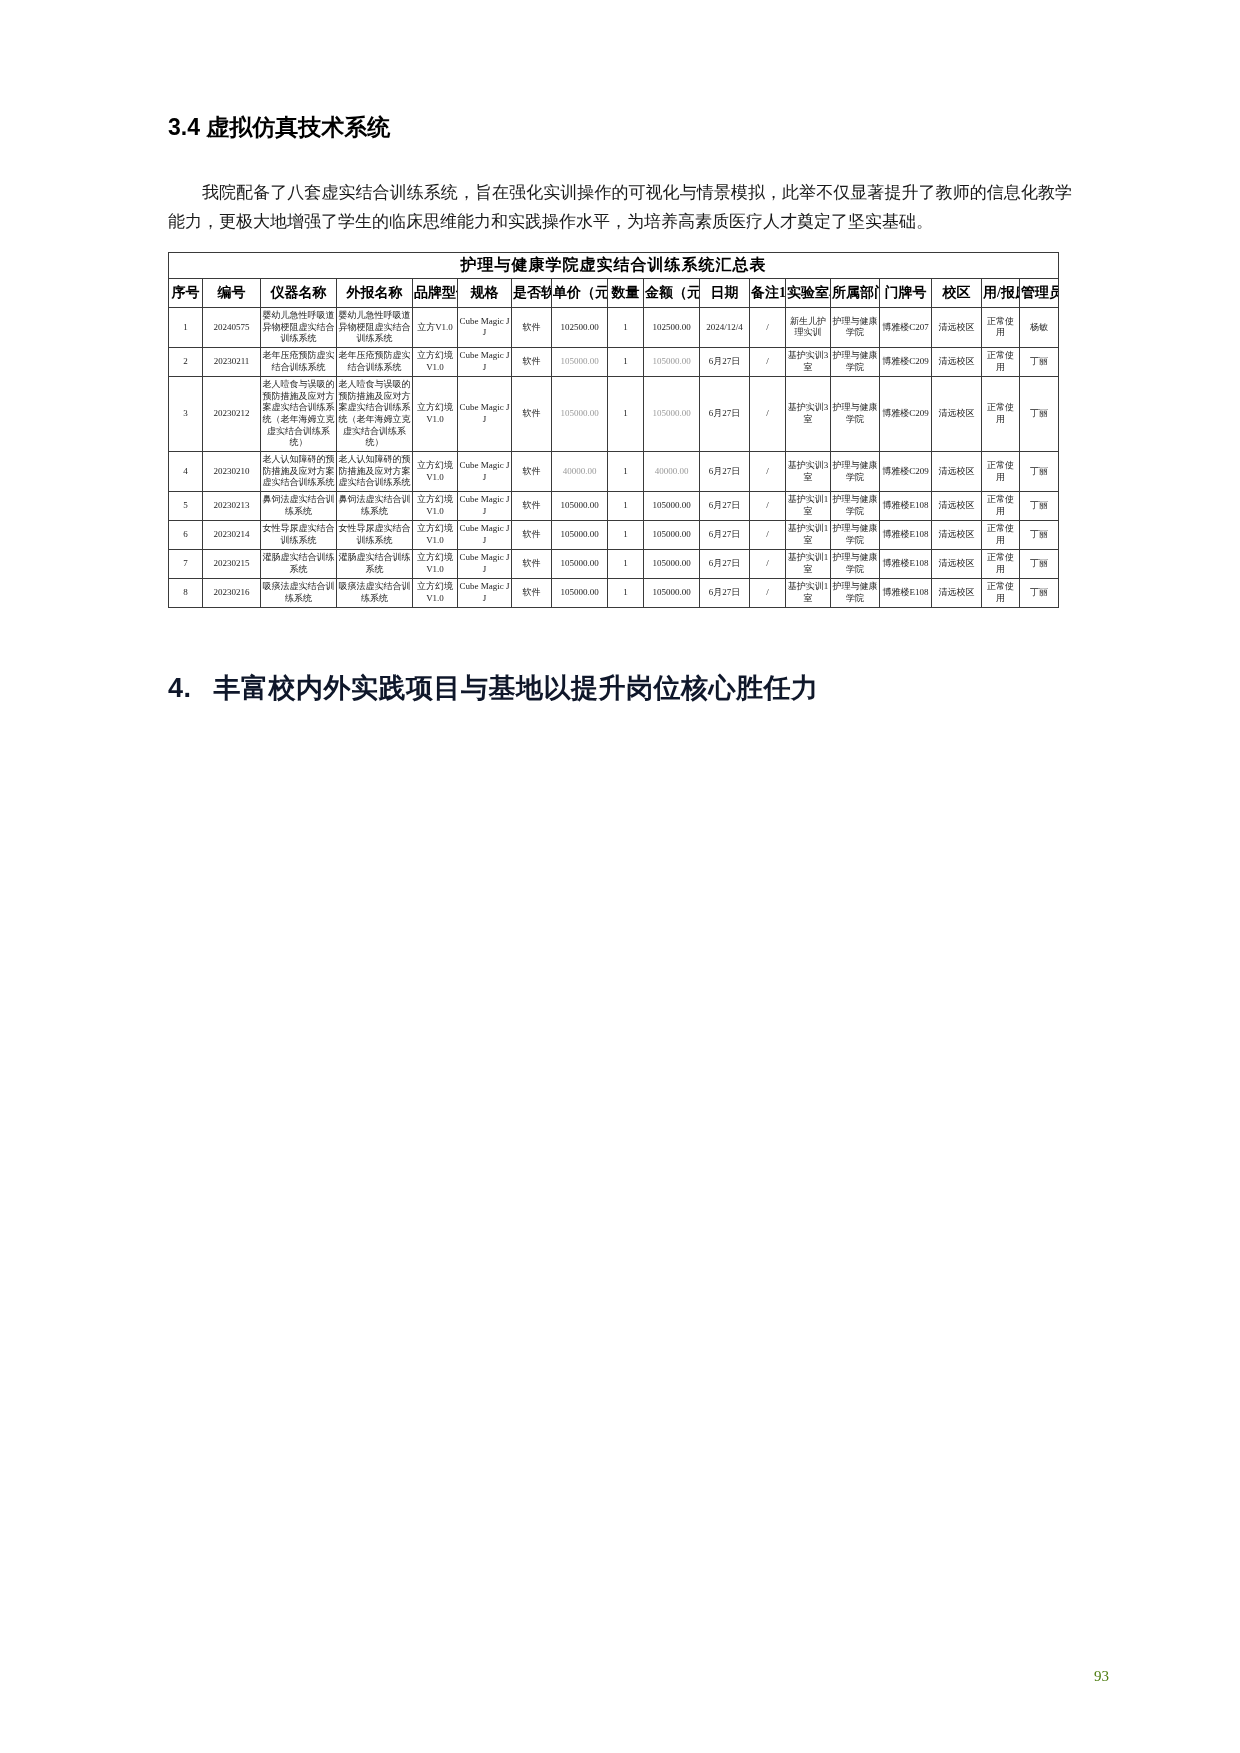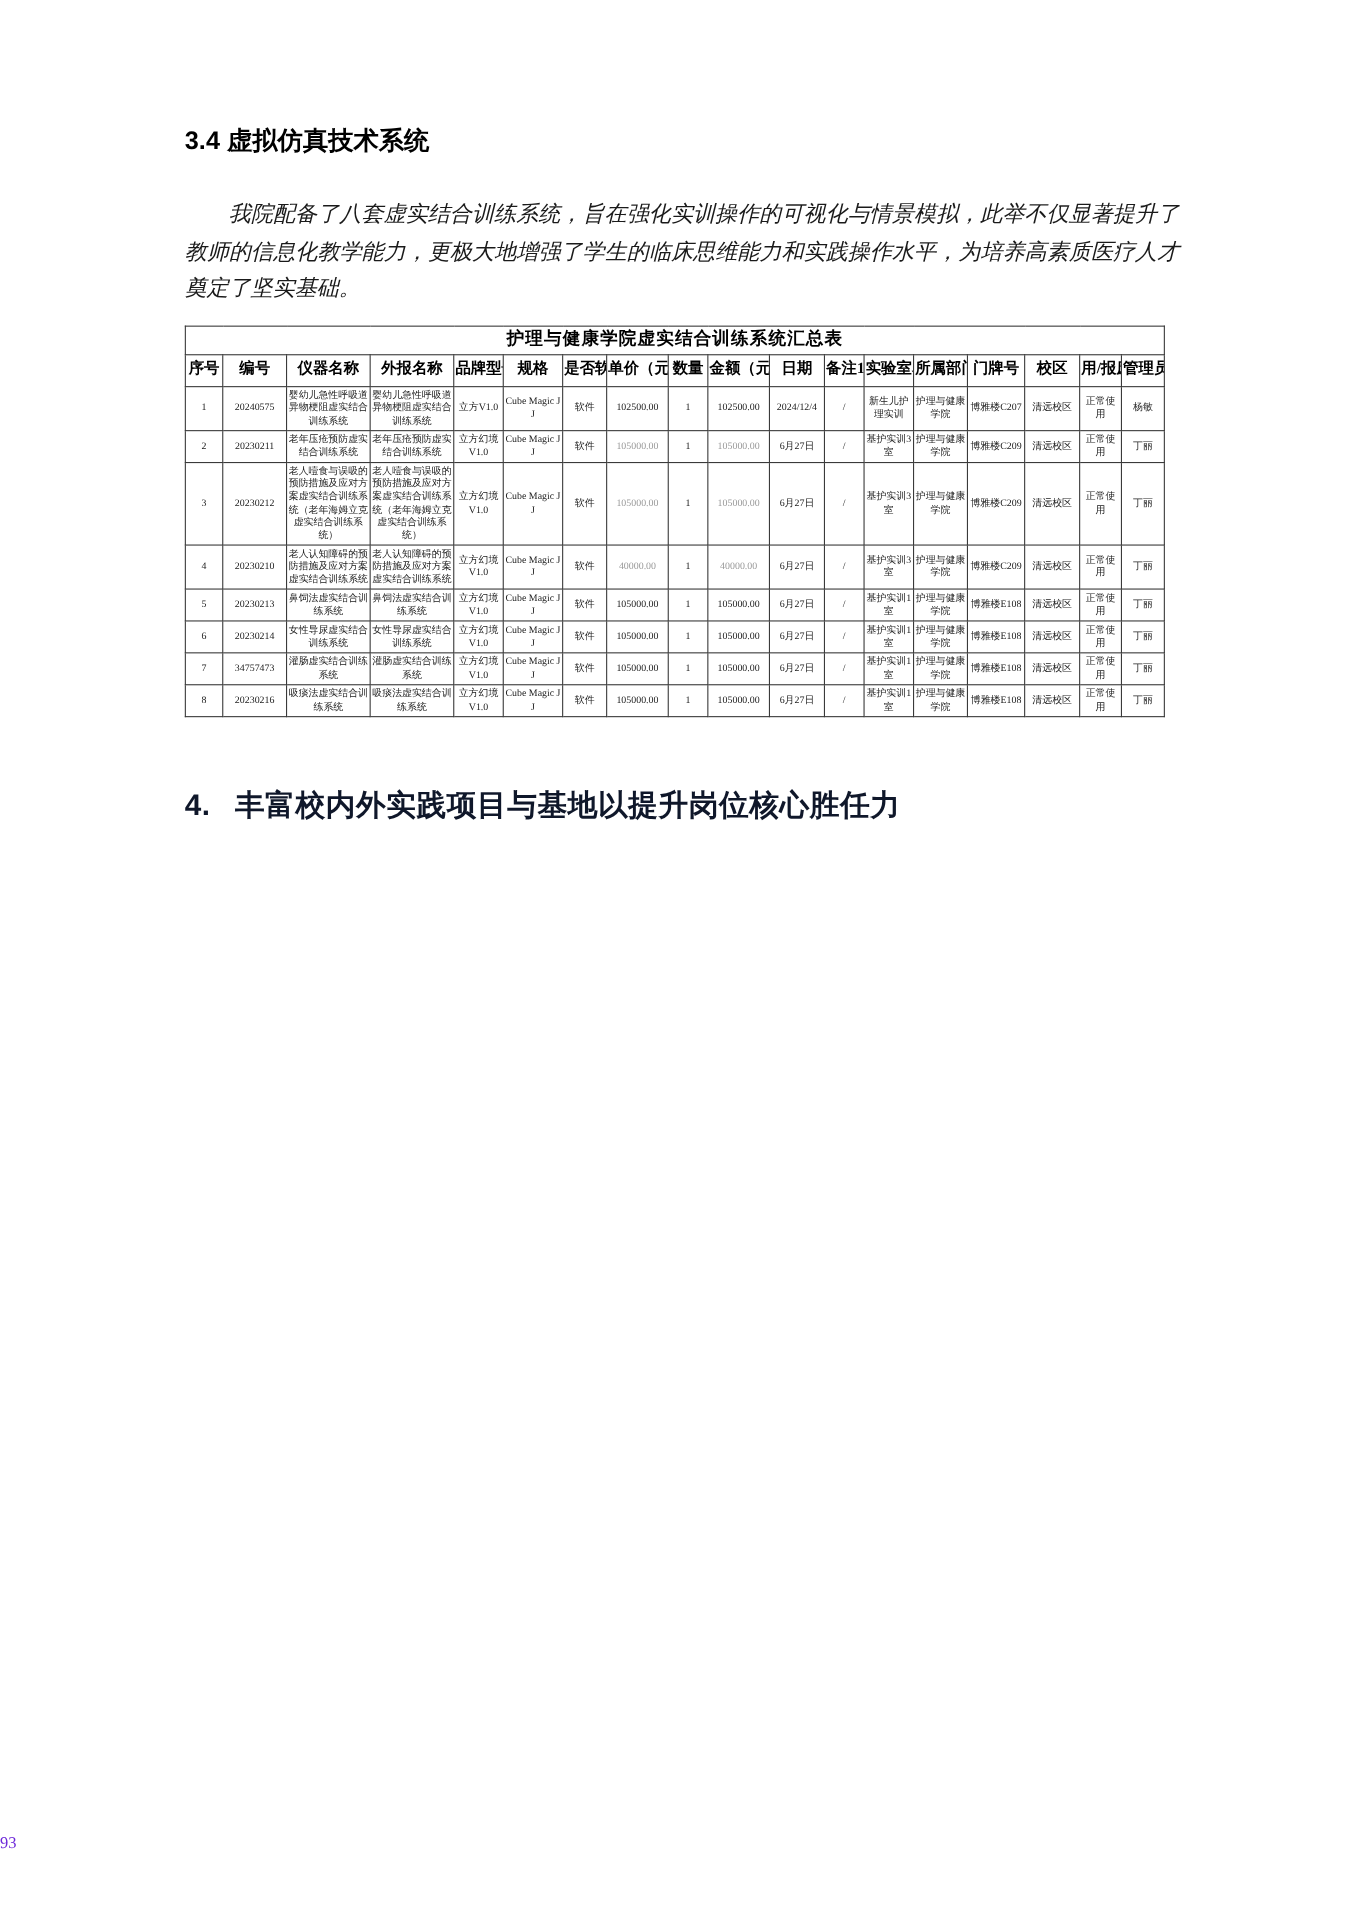--- a/index.html
+++ b/index.html
@@ -28,26 +28,25 @@
     font-family: "Liberation Sans", "DejaVu Sans", sans-serif;
     font-size: 27px;
     font-weight: 700;
     color: #0f172a;
     margin: 62px 0 0 0;
     letter-spacing: 0.5px;
   }
   h1.chapter-heading .num { display: inline-block; margin-right: 22px; }
   #sec41-title { margin-top: 58px; }
   p.body-para {
-    font-size: 20px;
+    font-size: 17px;
     line-height: 1.68;
     text-align: justify;
     text-indent: 2em;
     margin: 36px 0 0 0;
-    font-style: italic;
   }
   
   table.sum-table {
     border-collapse: collapse;
     table-layout: fixed;
     width: 890px;
     margin-top: 16px;
     font-size: 9px;
     line-height: 1.3;
     color: #222;
@@ -74,23 +73,23 @@
     color: #000;
     height: 24px;
     white-space: nowrap;
   }
   table.sum-table td.muted { color: #9a9a9a; }
   table.sum-table tbody tr td { height: 24px; }
   .page-number {
     position: absolute;
     left: 0; width: 1109px;
     top: 1668px;
-    text-align: left;
+    text-align: right;
     font-size: 15px;
-    color: #6d28d9;
+    color: #4d7c0f;
   }
 </style>
 </head>
 <body>
 
 <div class="content">
 
   <h2 class="sec-heading" id="sec34-title">3.4 虚拟仿真技术系统</h2>
 
   <p class="body-para">我院配备了八套虚实结合训练系统，旨在强化实训操作的可视化与情景模拟，此举不仅显著提升了教师的信息化教学能力，更极大地增强了学生的临床思维能力和实践操作水平，为培养高素质医疗人才奠定了坚实基础。</p>
@@ -257,21 +256,21 @@
           <td>/</td>
           <td>基护实训1室</td>
           <td>护理与健康学院</td>
           <td>博雅楼E108</td>
           <td>清远校区</td>
           <td>正常使用</td>
           <td>丁丽</td>
         </tr>
         <tr>
           <td>7</td>
-          <td>34757473</td>
+          <td>20230215</td>
           <td>灌肠虚实结合训练系统</td>
           <td>灌肠虚实结合训练系统</td>
           <td>立方幻境V1.0</td>
           <td>Cube Magic JJ</td>
           <td>软件</td>
           <td>105000.00</td>
           <td>1</td>
           <td>105000.00</td>
           <td>6月27日</td>
           <td>/</td>

